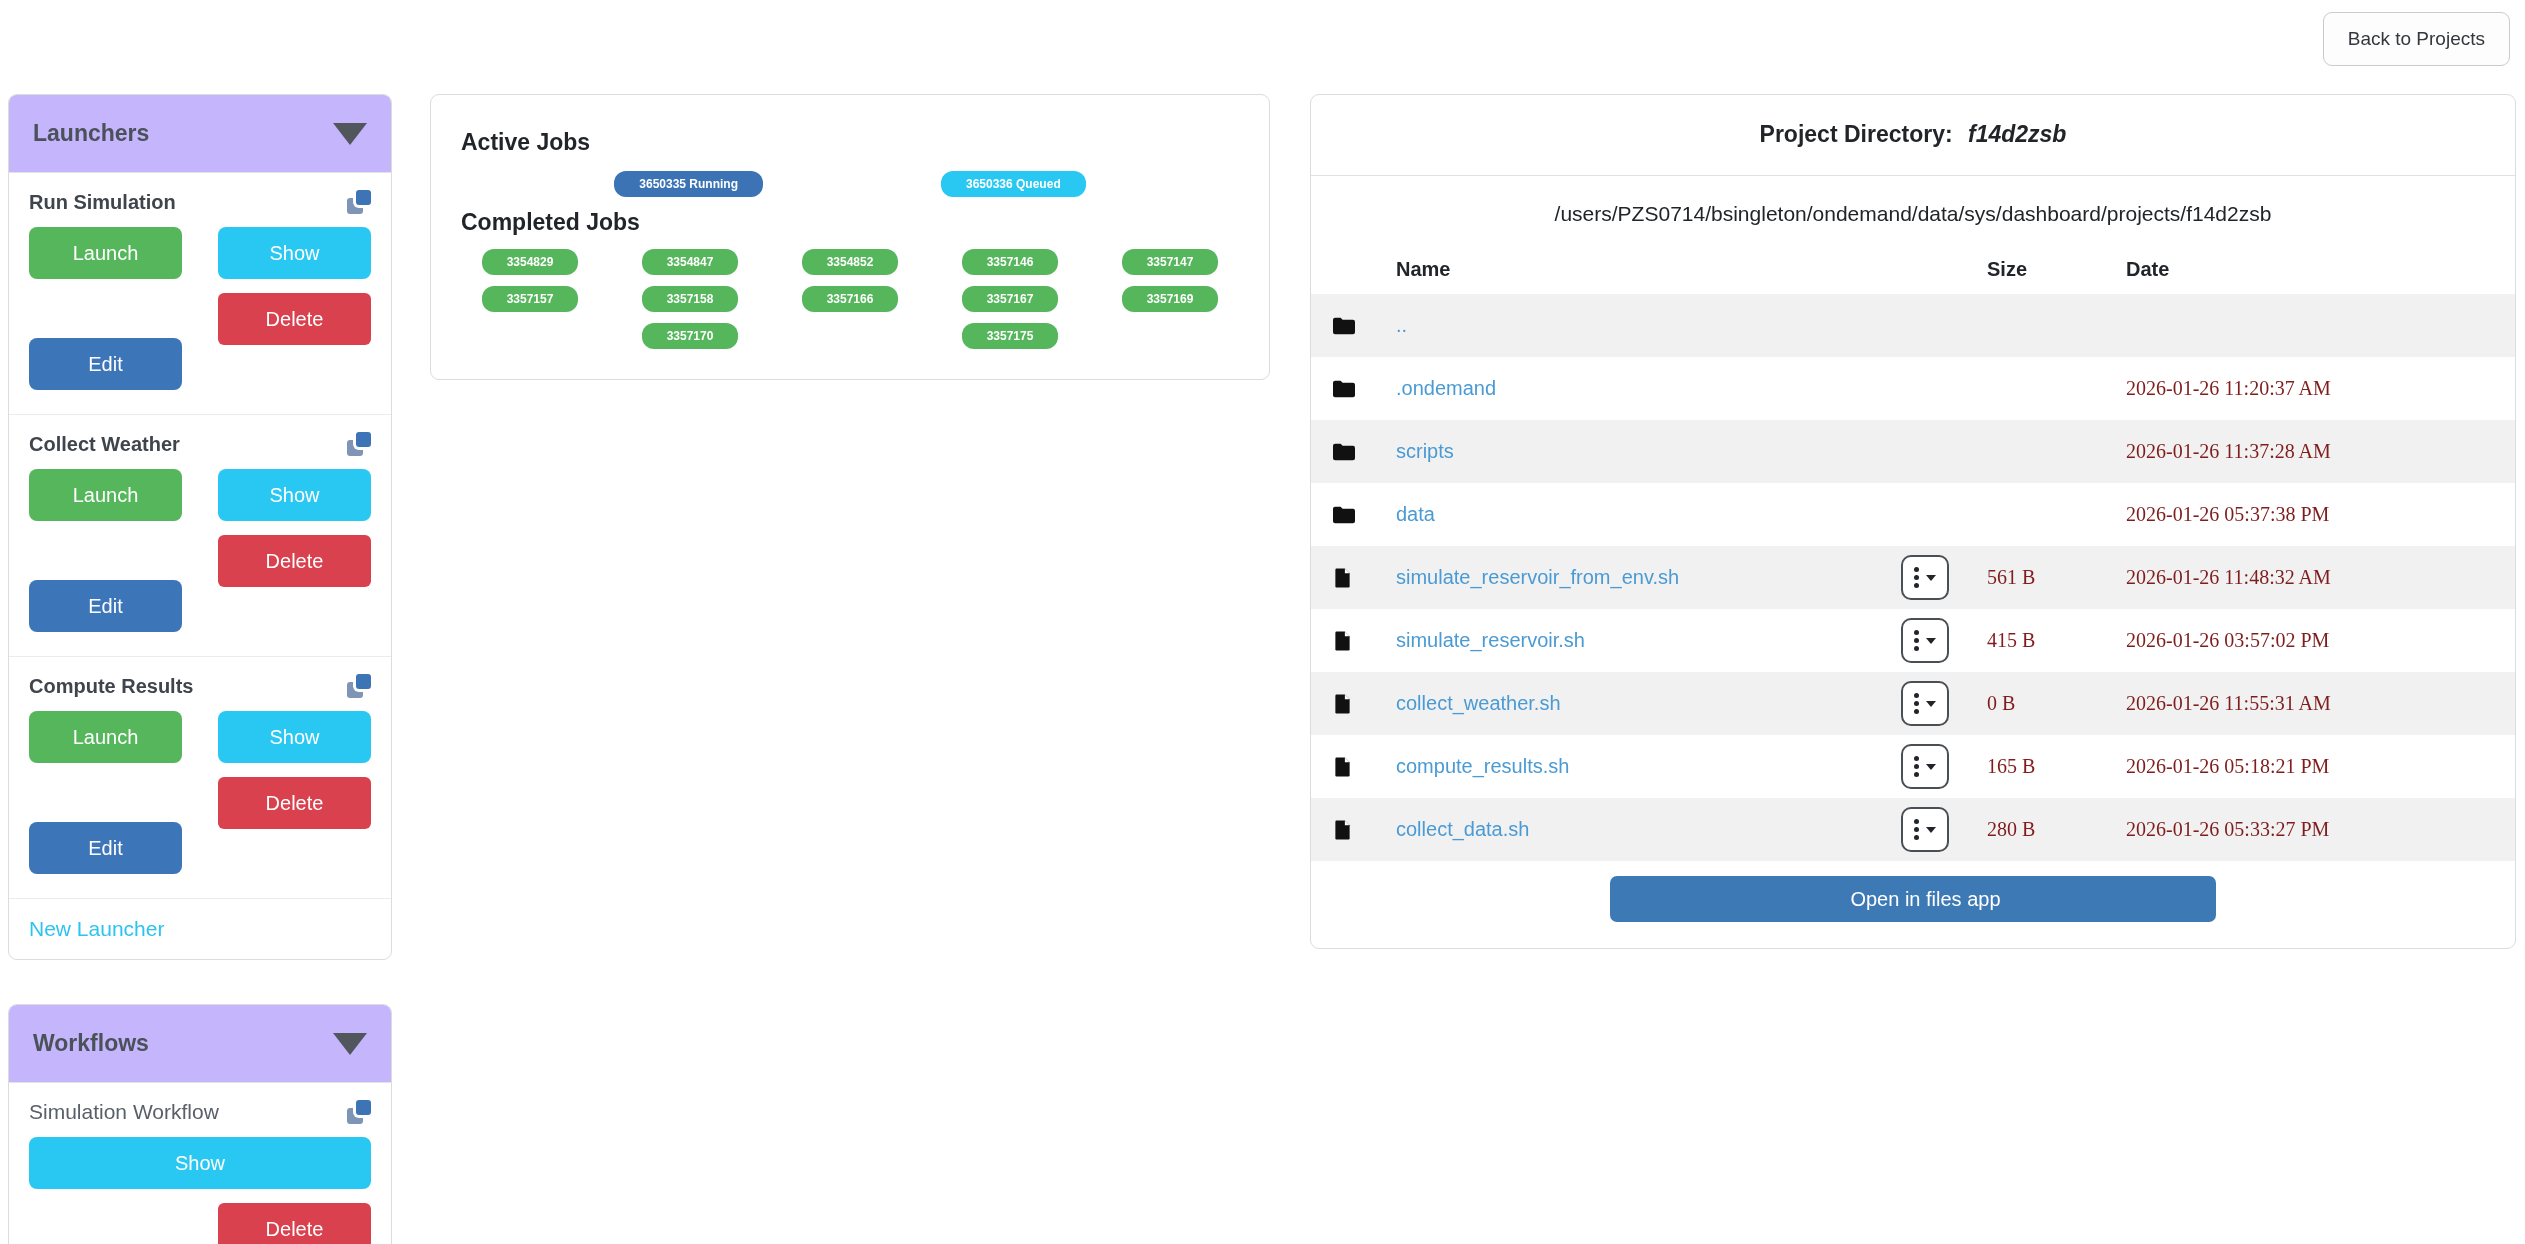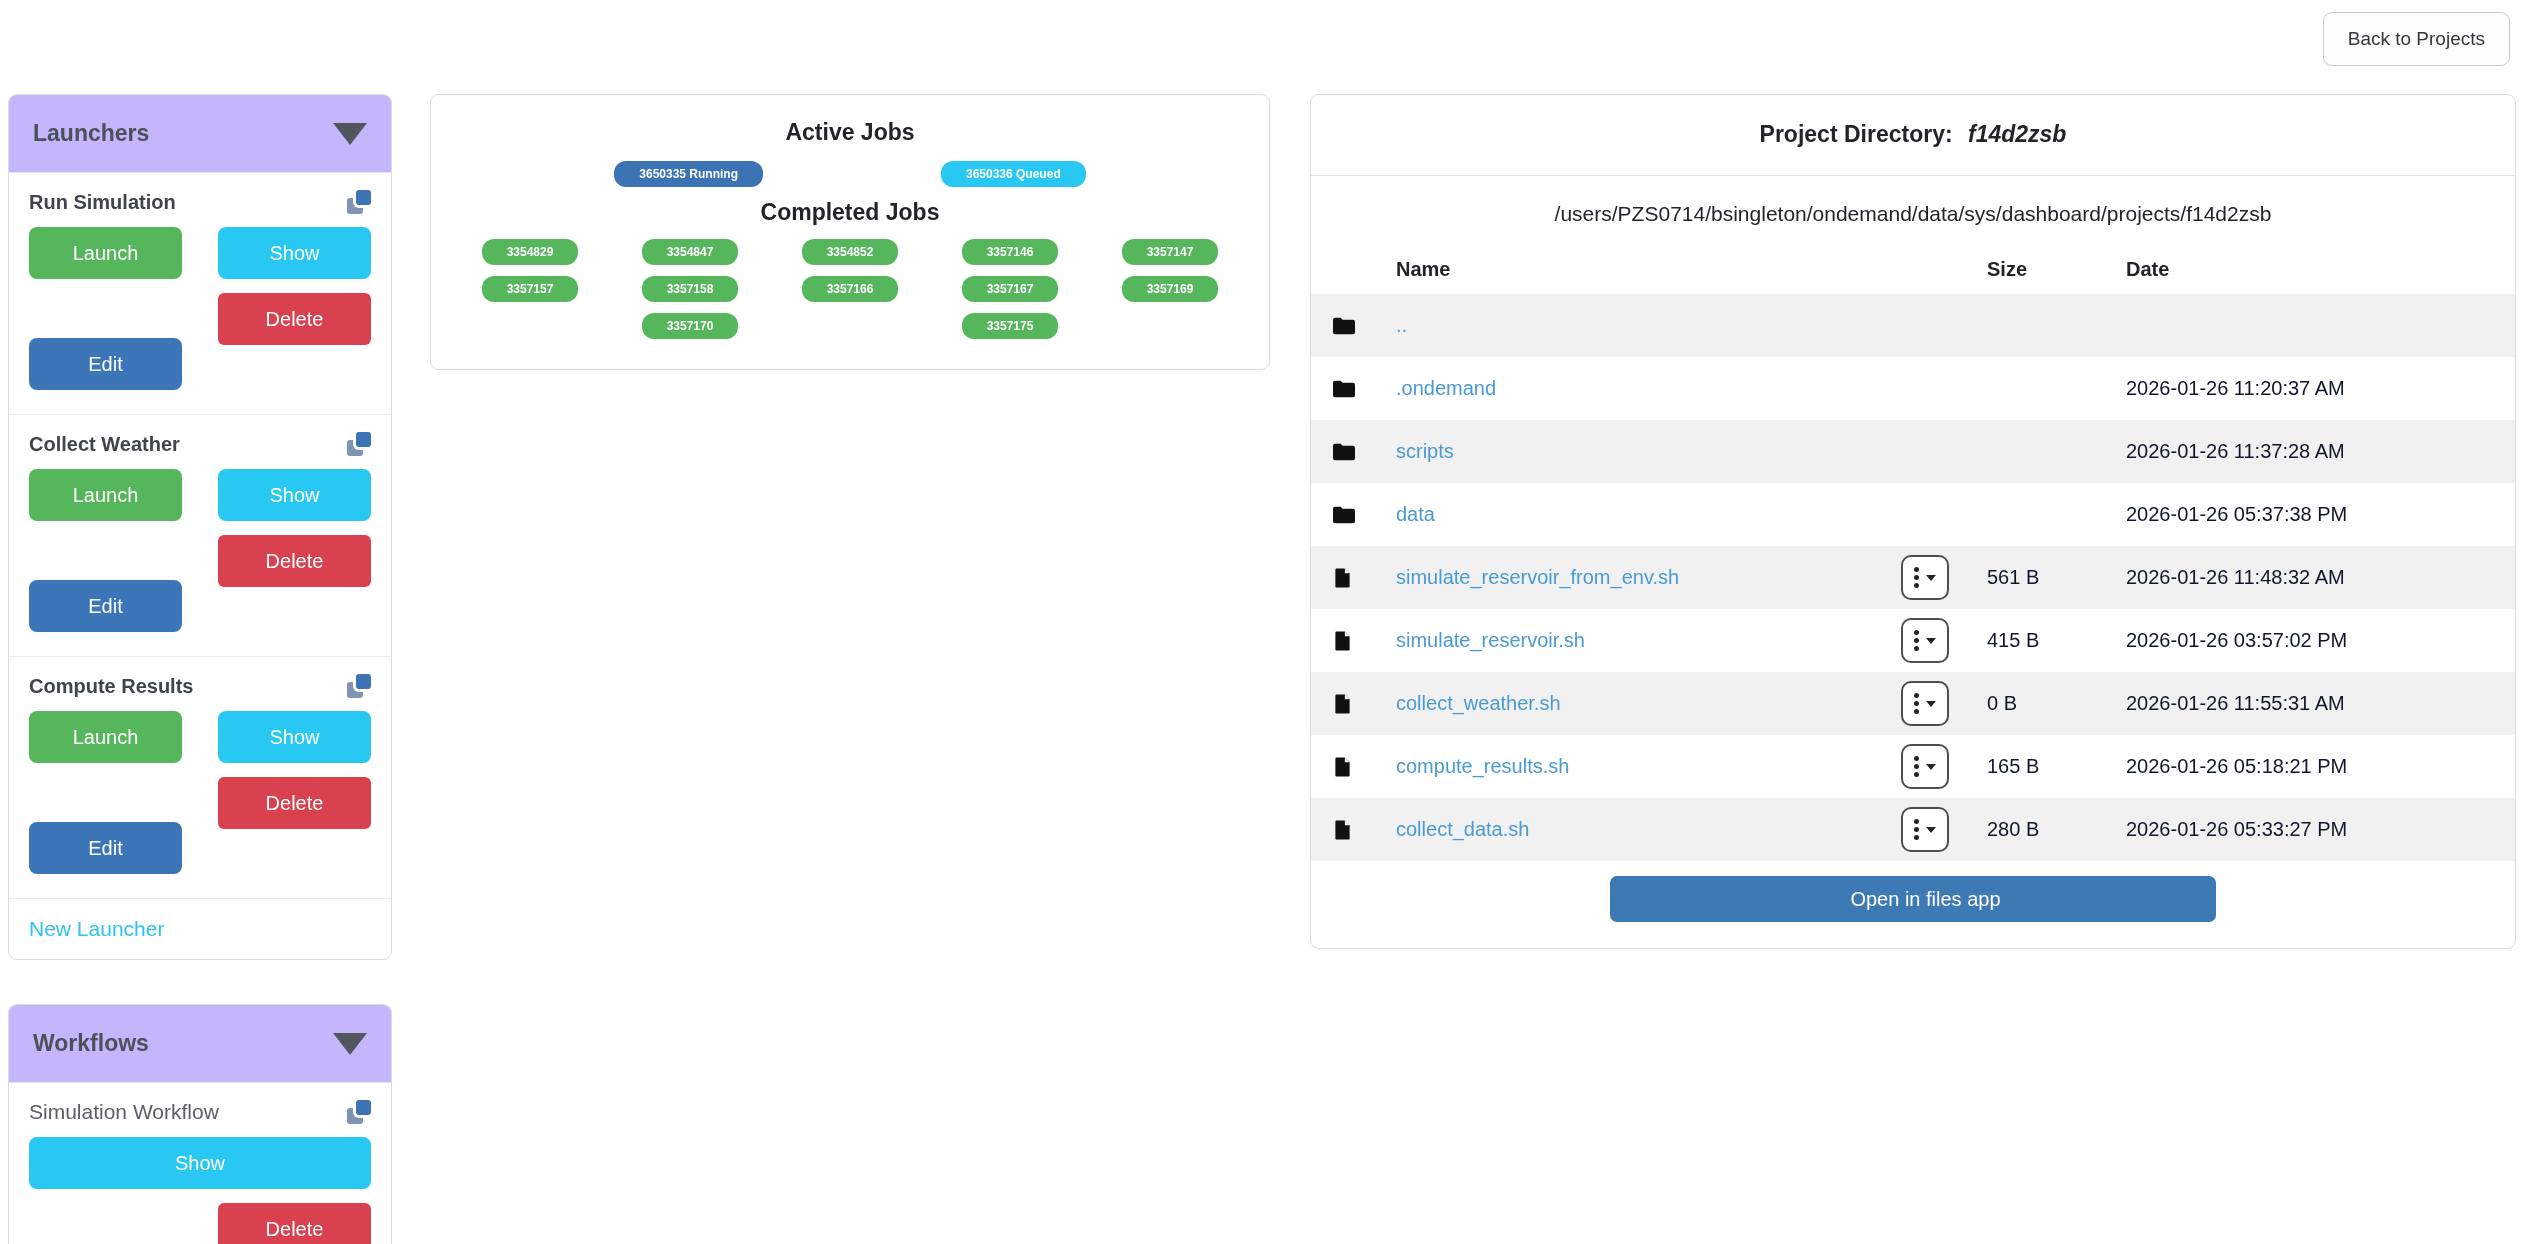--- a/index.html
+++ b/index.html
@@ -73,21 +73,21 @@
   .btn-green { background:#56b65c; }
   .btn-cyan  { background:#29c8f2; }
   .btn-blue  { background:#3d76b8;margin-top:45px; }
   .btn-red   { background:#da414e;border-radius:6px; }
 
   .card-footer-link { padding:18px 20px; }
   .card-footer-link a { color:#2cc3f1; font-size:21px; text-decoration:none; cursor:pointer; }
 
   
   .jobs-card { padding:24px 20px 30px; }
-  .jobs-heading { margin:0; text-align:center; font-size:23px; font-weight:700; color:#212529; }
+  .jobs-heading { margin:10px; font-size:23px; font-weight:700; color:#212529; }
   .active-badges { display:flex; justify-content:center; gap:178px; margin:15px 0 12px; }
   .badge {
     display:inline-block; border-radius:12px; padding:6px 25px;
     font-size:12px; font-weight:700; color:#fff; white-space:nowrap;
   }
   .badge-running { background:#3c73b4; }
   .badge-queued  { background:#29c8f2; }
   .badge-done    { background:#56b65c; }
   .completed-grid {
     margin-top:13px;
@@ -109,21 +109,21 @@
   .dir-head, .dir-row {
     display:grid; grid-template-columns:73px 505px 86px 139px auto;
     align-items:center; padding-left:12px;
   }
   .dir-head { height:50px; font-weight:700; font-size:20px; }
   .dir-head .h-name { grid-column:2; }
   .dir-row { height:63px; }
   .dir-row.striped { background:#f1f1f2; }
   .icon-cell { display:flex; align-items:center; padding-left:10px; }
   .name-link { color:#4a9ad4; text-decoration:none; font-size:20px; cursor:pointer; }
-  .size-cell, .date-cell { font-size:20px; color:#0f172a; }
+  .size-cell, .date-cell { font-size:20px; color:#7f1d1d;font-family:Liberation Serif, serif; }
 
   .dd-btn {
     width:48px; height:45px; background:#fff;
     border:2px solid #4a4f54; border-radius:10px;
     display:flex; align-items:center; justify-content:center; gap:7px; cursor:pointer;
   }
   .dots { display:flex; flex-direction:column; gap:3px; }
   .dots i { width:5px; height:5px; border-radius:50%; background:#212529; }
   .dd-caret {
     width:0; height:0;

